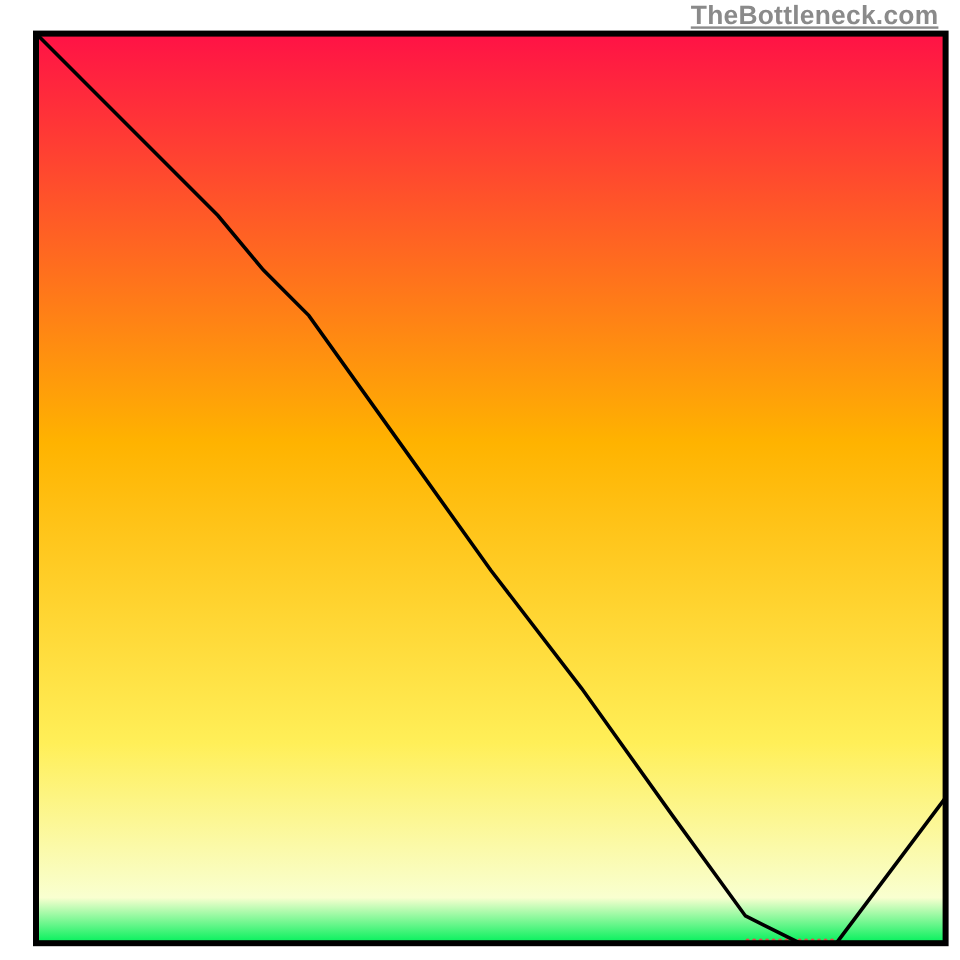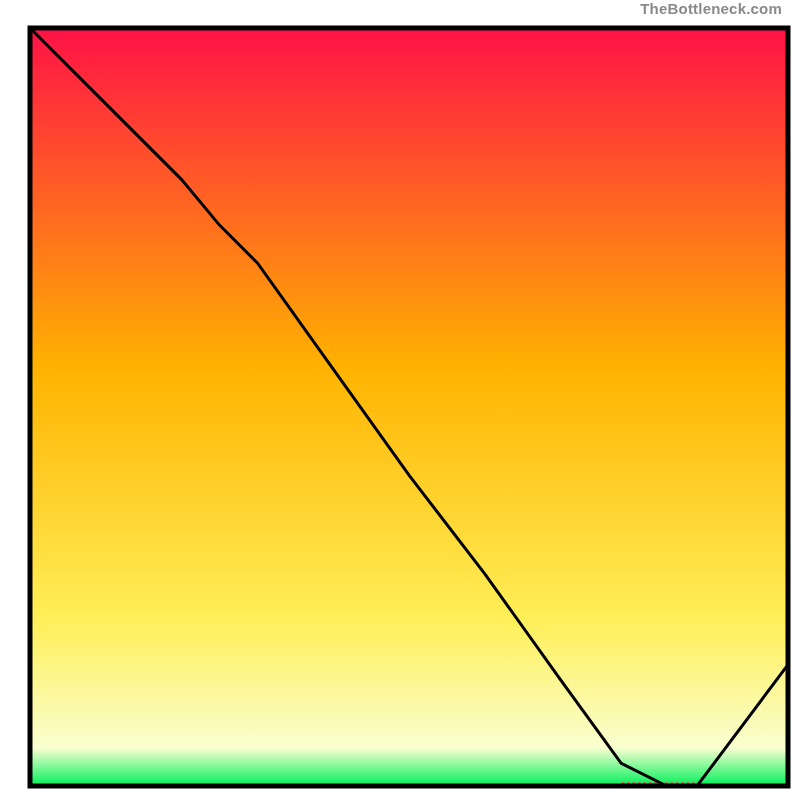--- a/index.html
+++ b/index.html
@@ -13,24 +13,25 @@
   }
   .wrap {
     position: relative;
     width: 800px;
     height: 800px;
   }
   .watermark {
     position: absolute;
     top: 0;
     right: 18px;
-    font-size: 15px;
+    font-size: 22px;
     font-weight: 700;
     color: #8a8a8a;
     letter-spacing: 0.2px;
+    text-decoration: underline;
   }
   svg.chart {
     position: absolute;
     top: 0;
     left: 0;
     width: 800px;
     height: 800px;
     display: block;
   }
 </style>

